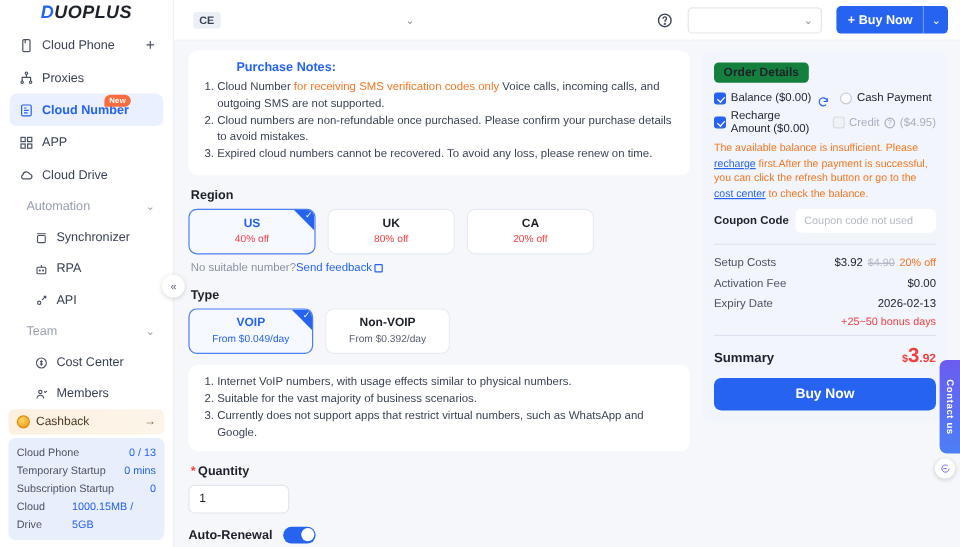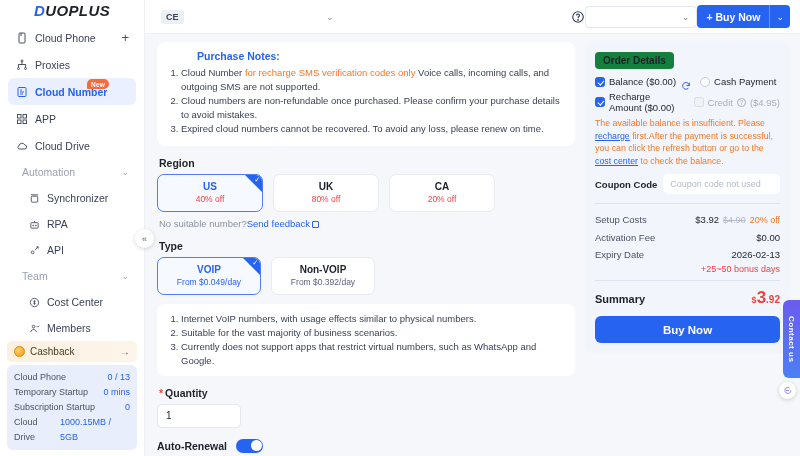--- a/index.html
+++ b/index.html
@@ -68,21 +68,21 @@
   }
   .cashback .arrow { margin-left: auto; font-size: 10px; color: #7a6642; }
   .stats { background: #e9eefc; border-radius: 6px; padding: 5px 7px; }
   .stat-row { display: flex; align-items: center; font-size: 9px; color: #4b5264; line-height: 15px; }
   .stat-row .val { margin-left: auto; color: #2563f0; }
 
   
   .right { flex: 1; display: flex; flex-direction: column; min-width: 0; }
   .topbar {
     height: 34px; background: #fff; display: flex; align-items: center;
-    padding: 0 10px 0 16px; gap: 0; flex: 0 0 34px;
+    padding: 0 10px 0 16px; gap: 12px; flex: 0 0 34px;
     border-bottom: 1px solid #eef0f4;
   }
   .ce-badge {
     background: #eceff5; color: #3a4256; font-size: 9px; font-weight: 600;
     padding: 2px 5px; border-radius: 3px;
   }
   .topsel-left {
     display: flex; align-items: center; width: 150px; height: 22px;
     font-size: 10px; color: #3a4256; cursor: pointer;
   }
@@ -431,21 +431,21 @@
       </div>
     </header>
 
     <div class="content">
 
       <div class="col-left">
 
         <div class="card notes">
           <div class="notes-title">Purchase Notes:</div>
           <ol>
-            <li><span>Cloud Number </span><span class="hl-orange">for recharge SMS verification codes only</span><span> Voice calls, incoming calls, and outgoing SMS are not supported.</span></li>
+            <li><span>Cloud Number </span><span class="hl-orange">for receiving SMS verification codes only</span><span> Voice calls, incoming calls, and outgoing SMS are not supported.</span></li>
             <li>Cloud numbers are non-refundable once purchased. Please confirm your purchase details to avoid mistakes.</li>
             <li>Expired cloud numbers cannot be recovered. To avoid any loss, please renew on time.</li>
           </ol>
         </div>
 
         <div class="sec-label">Region</div>
         <div class="opt-row">
           <div class="opt sel">
             <span class="t1">US</span>
             <span class="t2">40% off</span>

